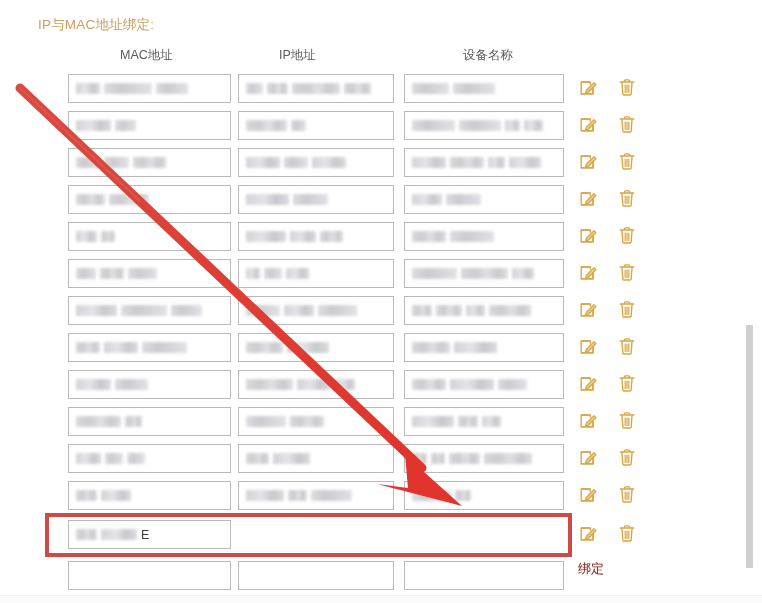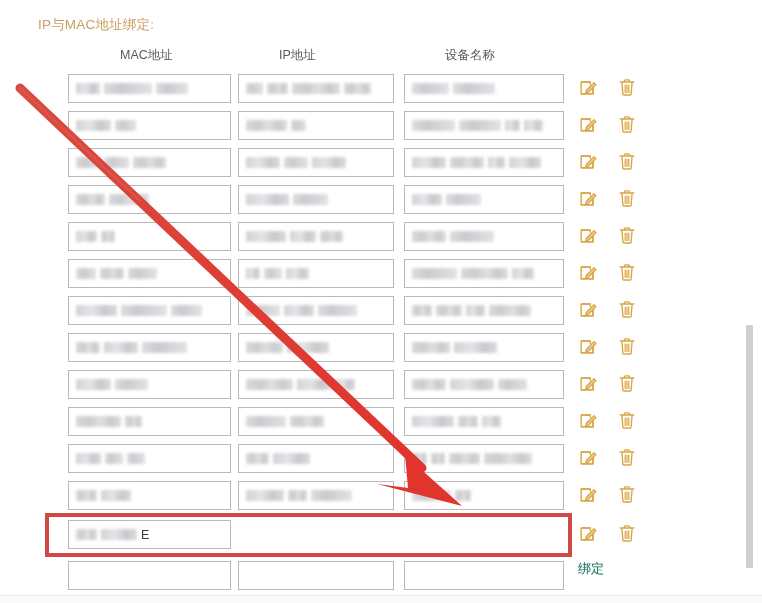--- a/index.html
+++ b/index.html
@@ -38,21 +38,21 @@
 
   .col-header {
     position: absolute;
     font-size: 12.5px;
     color: #5a5a5a;
     white-space: nowrap;
     top: 47px;
   }
   .col-header.c0 { left: 120px; }
   .col-header.c1 { left: 279px; }
-  .col-header.c2 { left: 445px; }
+  .col-header.c2 { left: 463px; }
 
   .row {
     position: absolute;
     left: 0;
     width: 762px;
     height: 37px;
   }
 
   .cell {
     position: absolute;
@@ -621,21 +621,21 @@
       </div>
       <div class="row" style="top: 561px;">
         <div class="cell c0"></div>
         <div class="cell c1"></div>
         <div class="cell c2"></div>
       </div>
     </div>
 
 </div>
 
-<div id="bind-button" style="color: #0f766e;">绑定</div>
+<div id="bind-button" style="color: #7f1d1d;">绑定</div>
 
 <div id="highlight-box" style="border-color: rgb(201, 48, 44);"></div>
 
 <svg id="annotation-arrow" viewBox="0 0 762 603">
   <defs>
     <linearGradient id="arrowgrad" x1="0" y1="0" x2="1" y2="1">
       <stop offset="0%" stop-color="#d94a40"></stop>
       <stop offset="100%" stop-color="#e0342c"></stop>
     </linearGradient>
   </defs>

